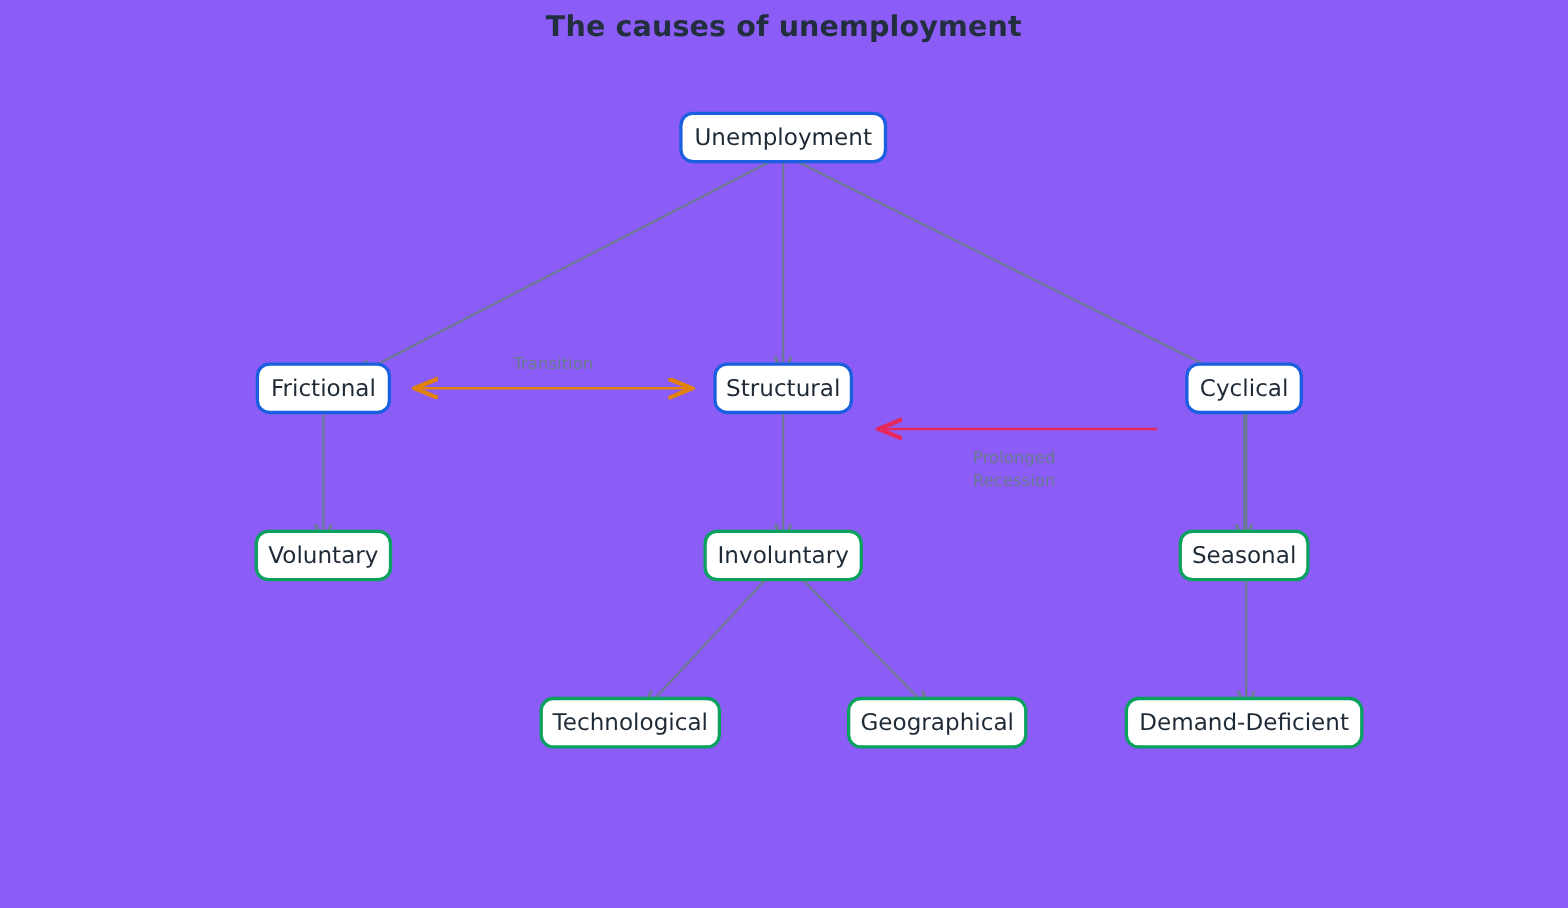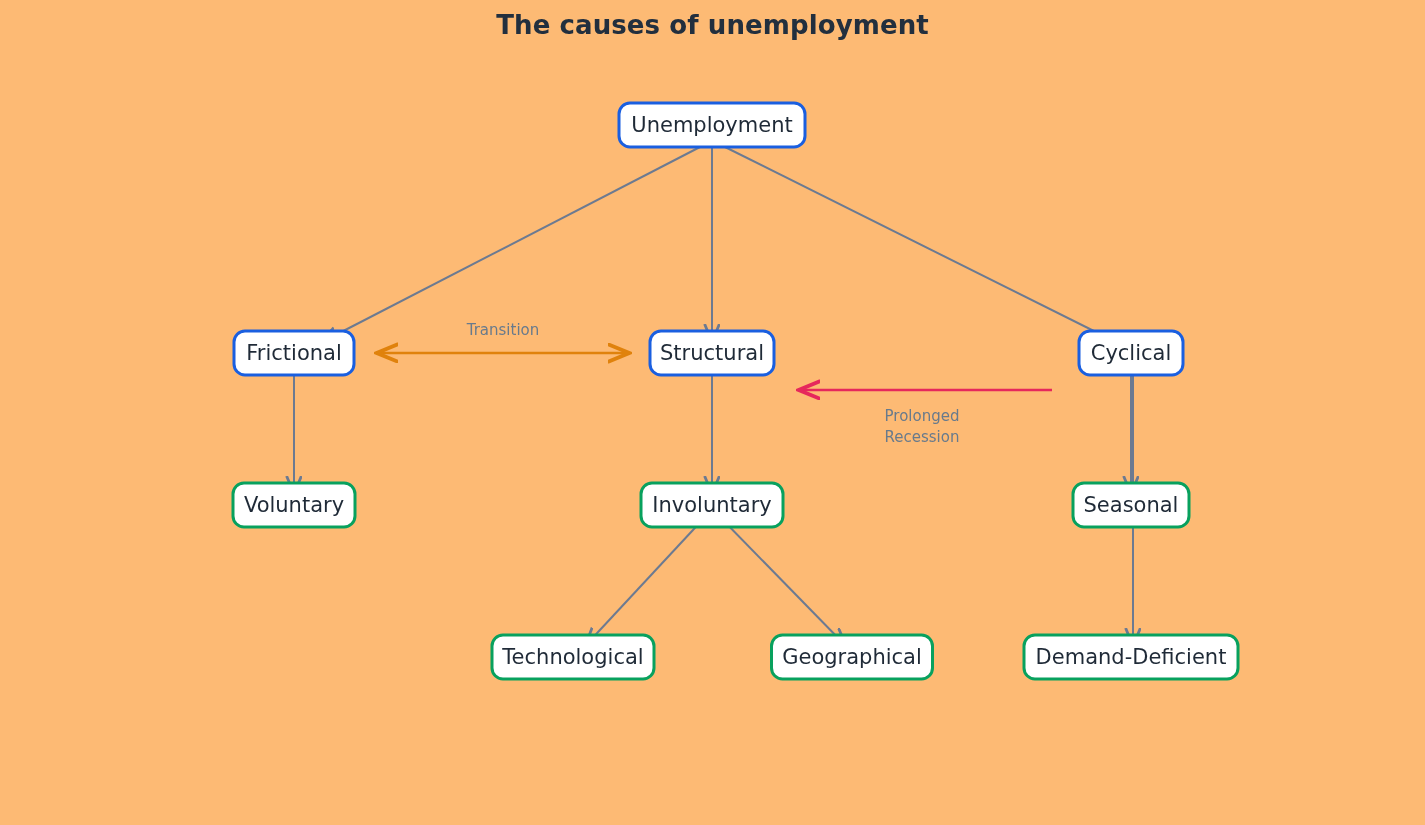--- a/index.html
+++ b/index.html
@@ -11,21 +11,21 @@
     width: 1425px;
     height: 825px;
     font-family: "DejaVu Sans", sans-serif;
     overflow: hidden;
     position: relative;
   }
   #diagram-root {
     position: relative;
     width: 1425px;
     height: 825px;
-    background: #fdba74;
+    background: #8b5cf6;
   }
   #diagram-title {
     position: absolute;
     top: 10px;
     left: 0;
     width: 1425px;
     text-align: center;
     font-size: 26px;
     font-weight: bold;
     color: #222f3e;

